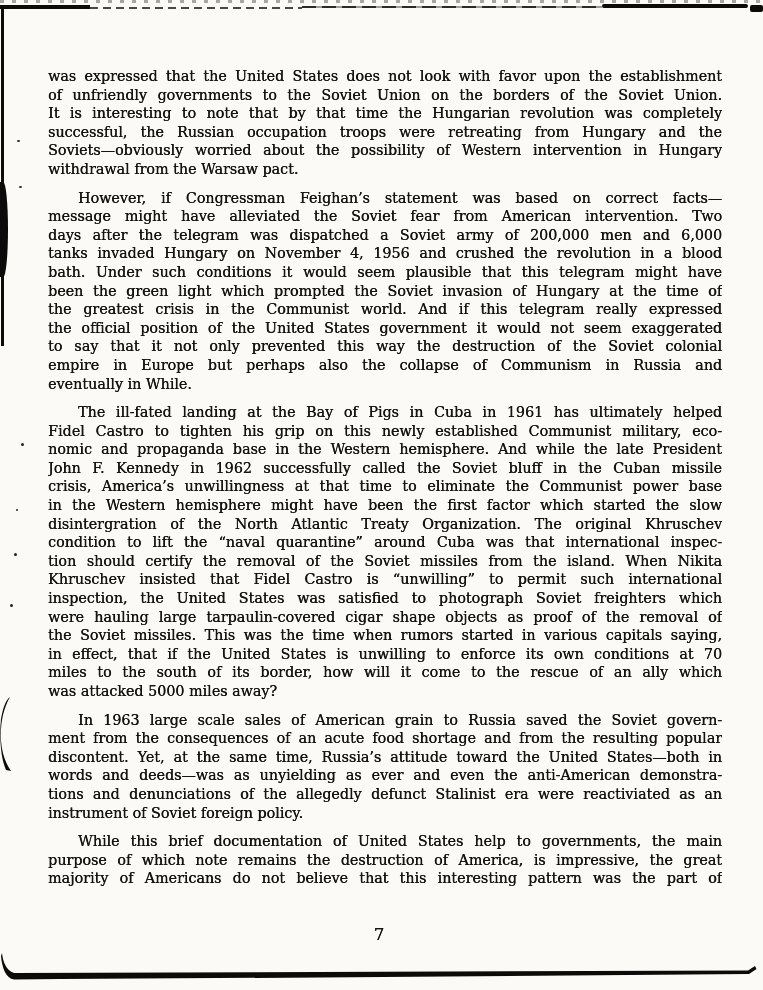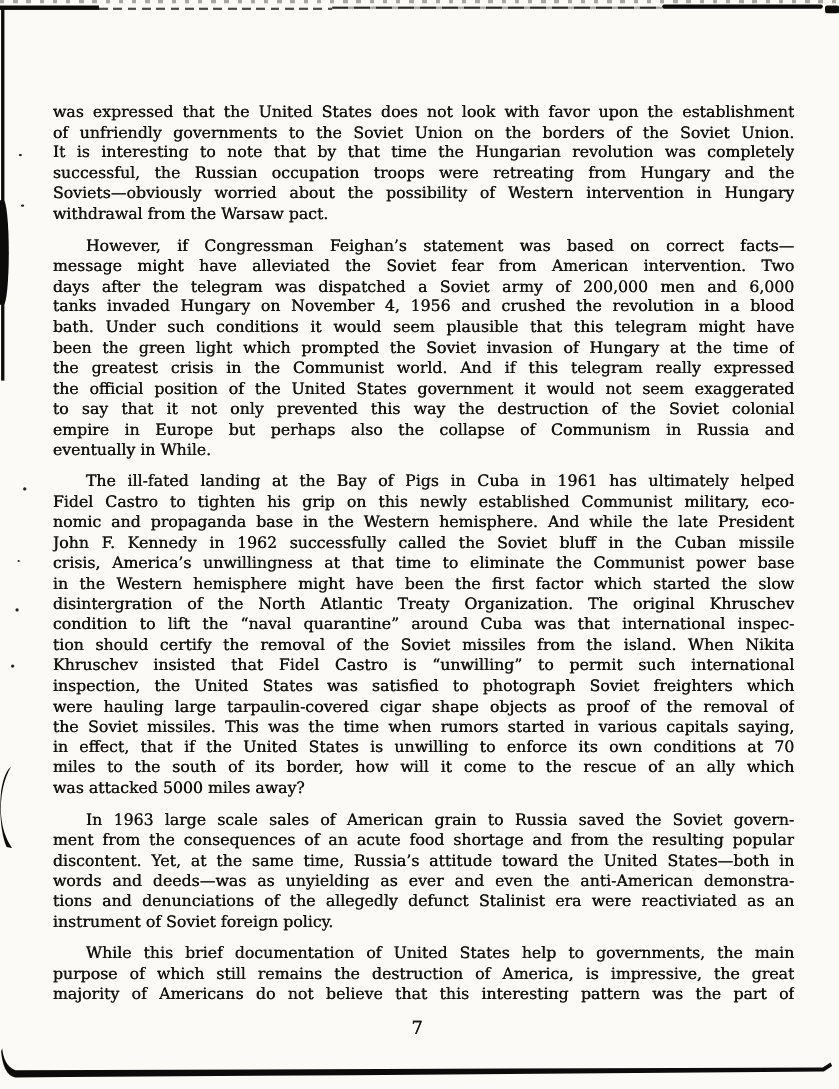--- a/index.html
+++ b/index.html
@@ -19,21 +19,20 @@
     color: var(--ink);
   }
   
   .text-block {
     position: absolute;
     left: 48px;
     top: 67px;
     width: 674px;
     font-size: 14.3px;
     text-shadow: 0.3px 0 0 currentColor; 
-    margin-top: 26px;
   }
   .paragraph { margin-bottom: 10px; }
   .line {
     height: 18.6px;
     line-height: 18.6px;
     overflow: hidden;
     text-align: justify;
     text-align-last: justify;
     white-space: normal;
   }
@@ -156,20 +155,20 @@
       <div class="paragraph">
         <div class="line indent">In 1963 large scale sales of American grain to Russia saved the Soviet govern-</div>
         <div class="line">ment from the consequences of an acute food shortage and from the resulting popular</div>
         <div class="line">discontent. Yet, at the same time, Russia’s attitude toward the United States—both in</div>
         <div class="line">words and deeds—was as unyielding as ever and even the anti-American demonstra-</div>
         <div class="line">tions and denunciations of the allegedly defunct Stalinist era were reactiviated as an</div>
         <div class="line endline">instrument of Soviet foreign policy.</div>
       </div>
       <div class="paragraph">
         <div class="line indent">While this brief documentation of United States help to governments, the main</div>
-        <div class="line">purpose of which still remains the destruction of America, is impressive, the great</div>
+        <div class="line">purpose of which note remains the destruction of America, is impressive, the great</div>
         <div class="line">majority of Americans do not believe that this interesting pattern was the part of</div>
       </div>
     </div>
 
   <div class="page-number">7</div>
 
 </div>
 
 </body></html>

